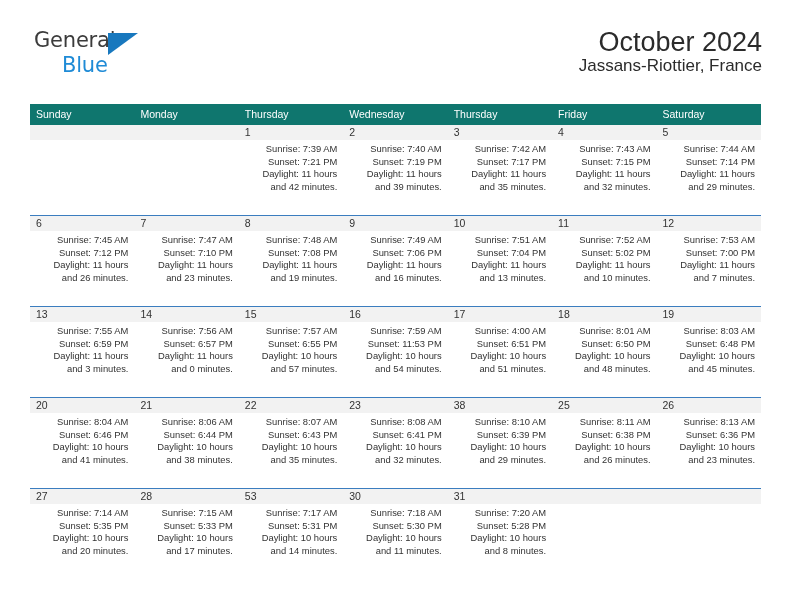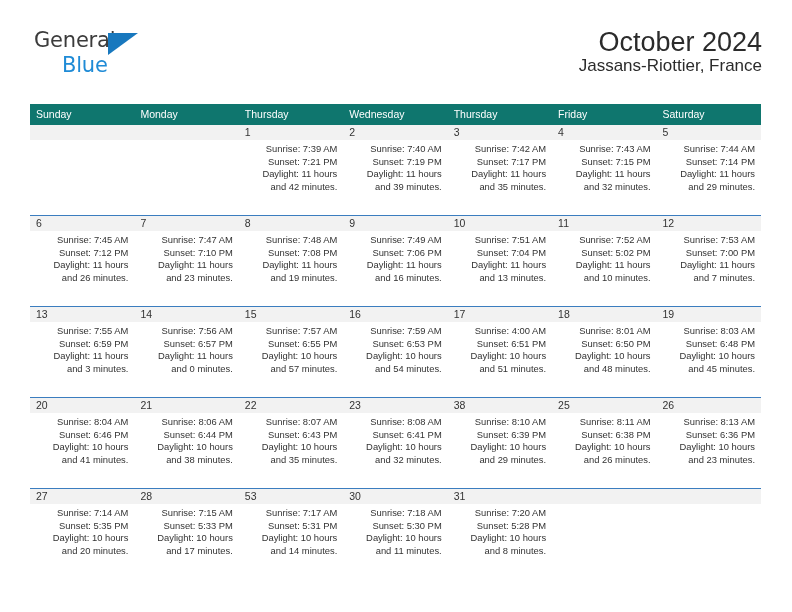--- a/index.html
+++ b/index.html
@@ -349,21 +349,21 @@
                 <div class="details">Sunrise: 7:57 AM
 Sunset: 6:55 PM
 Daylight: 10 hours
 and 57 minutes.</div>
               </div>
             </td>
             <td>
               <div class="cell-inner">
                 <div class="daynum-band">16</div>
                 <div class="details">Sunrise: 7:59 AM
-Sunset: 6:53 PM
+Sunset: 11:53 PM
 Daylight: 10 hours
 and 54 minutes.</div>
               </div>
             </td>
             <td>
               <div class="cell-inner">
                 <div class="daynum-band">17</div>
                 <div class="details">Sunrise: 4:00 AM
 Sunset: 6:51 PM
 Daylight: 10 hours

